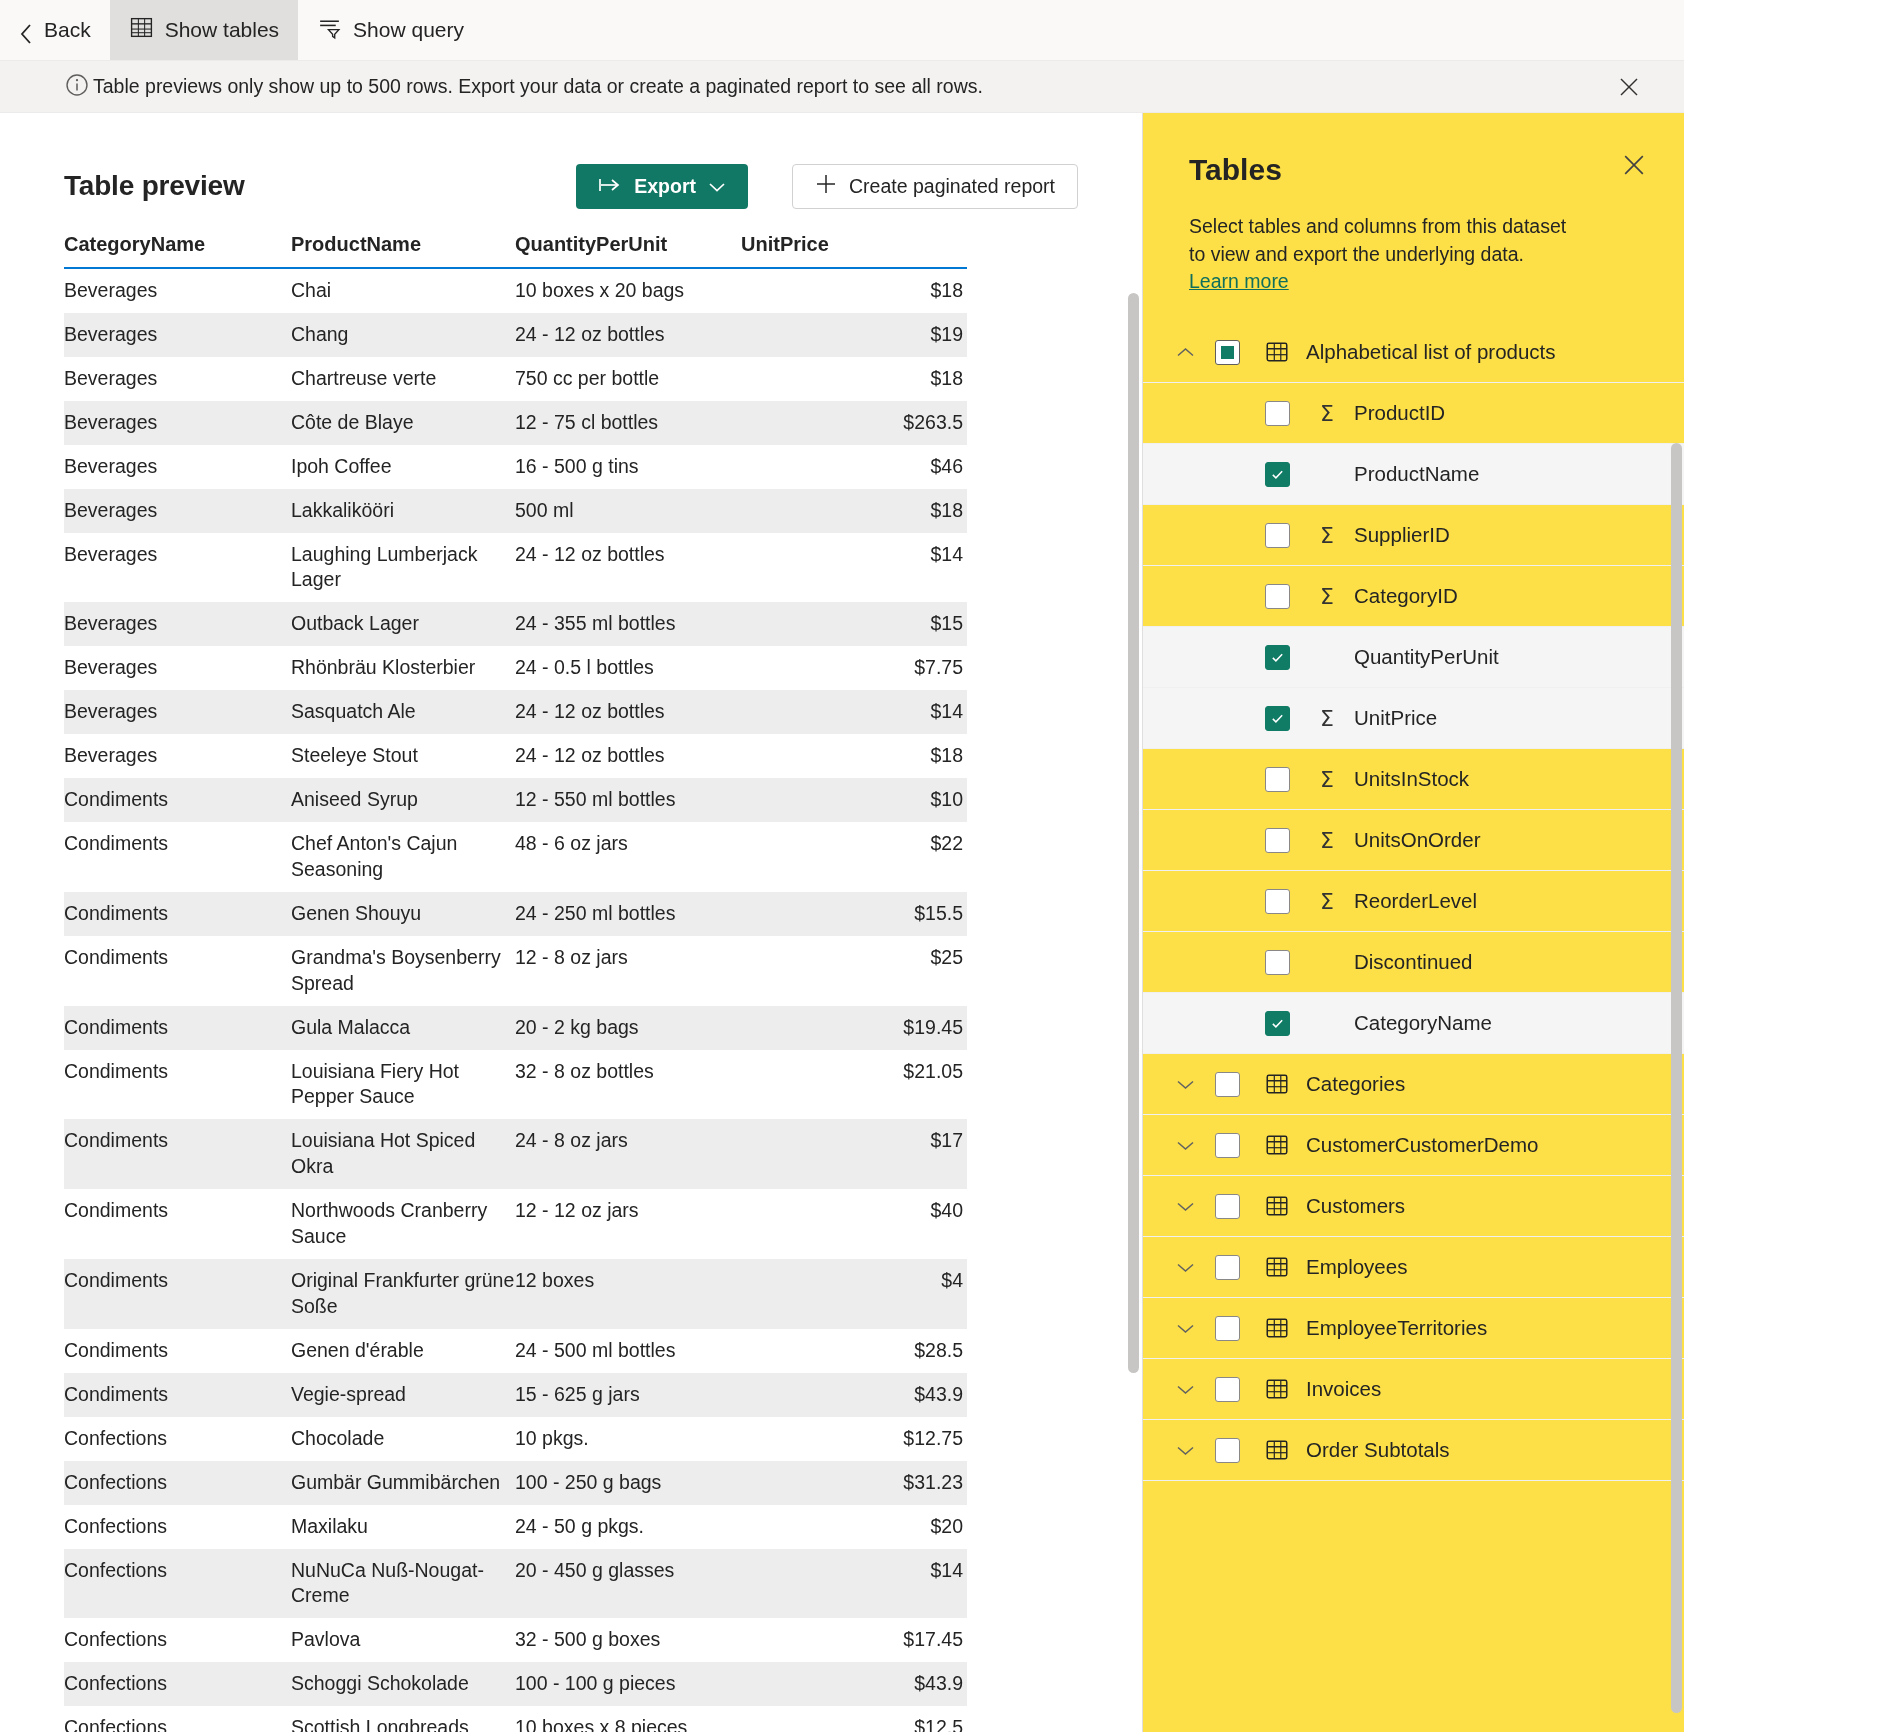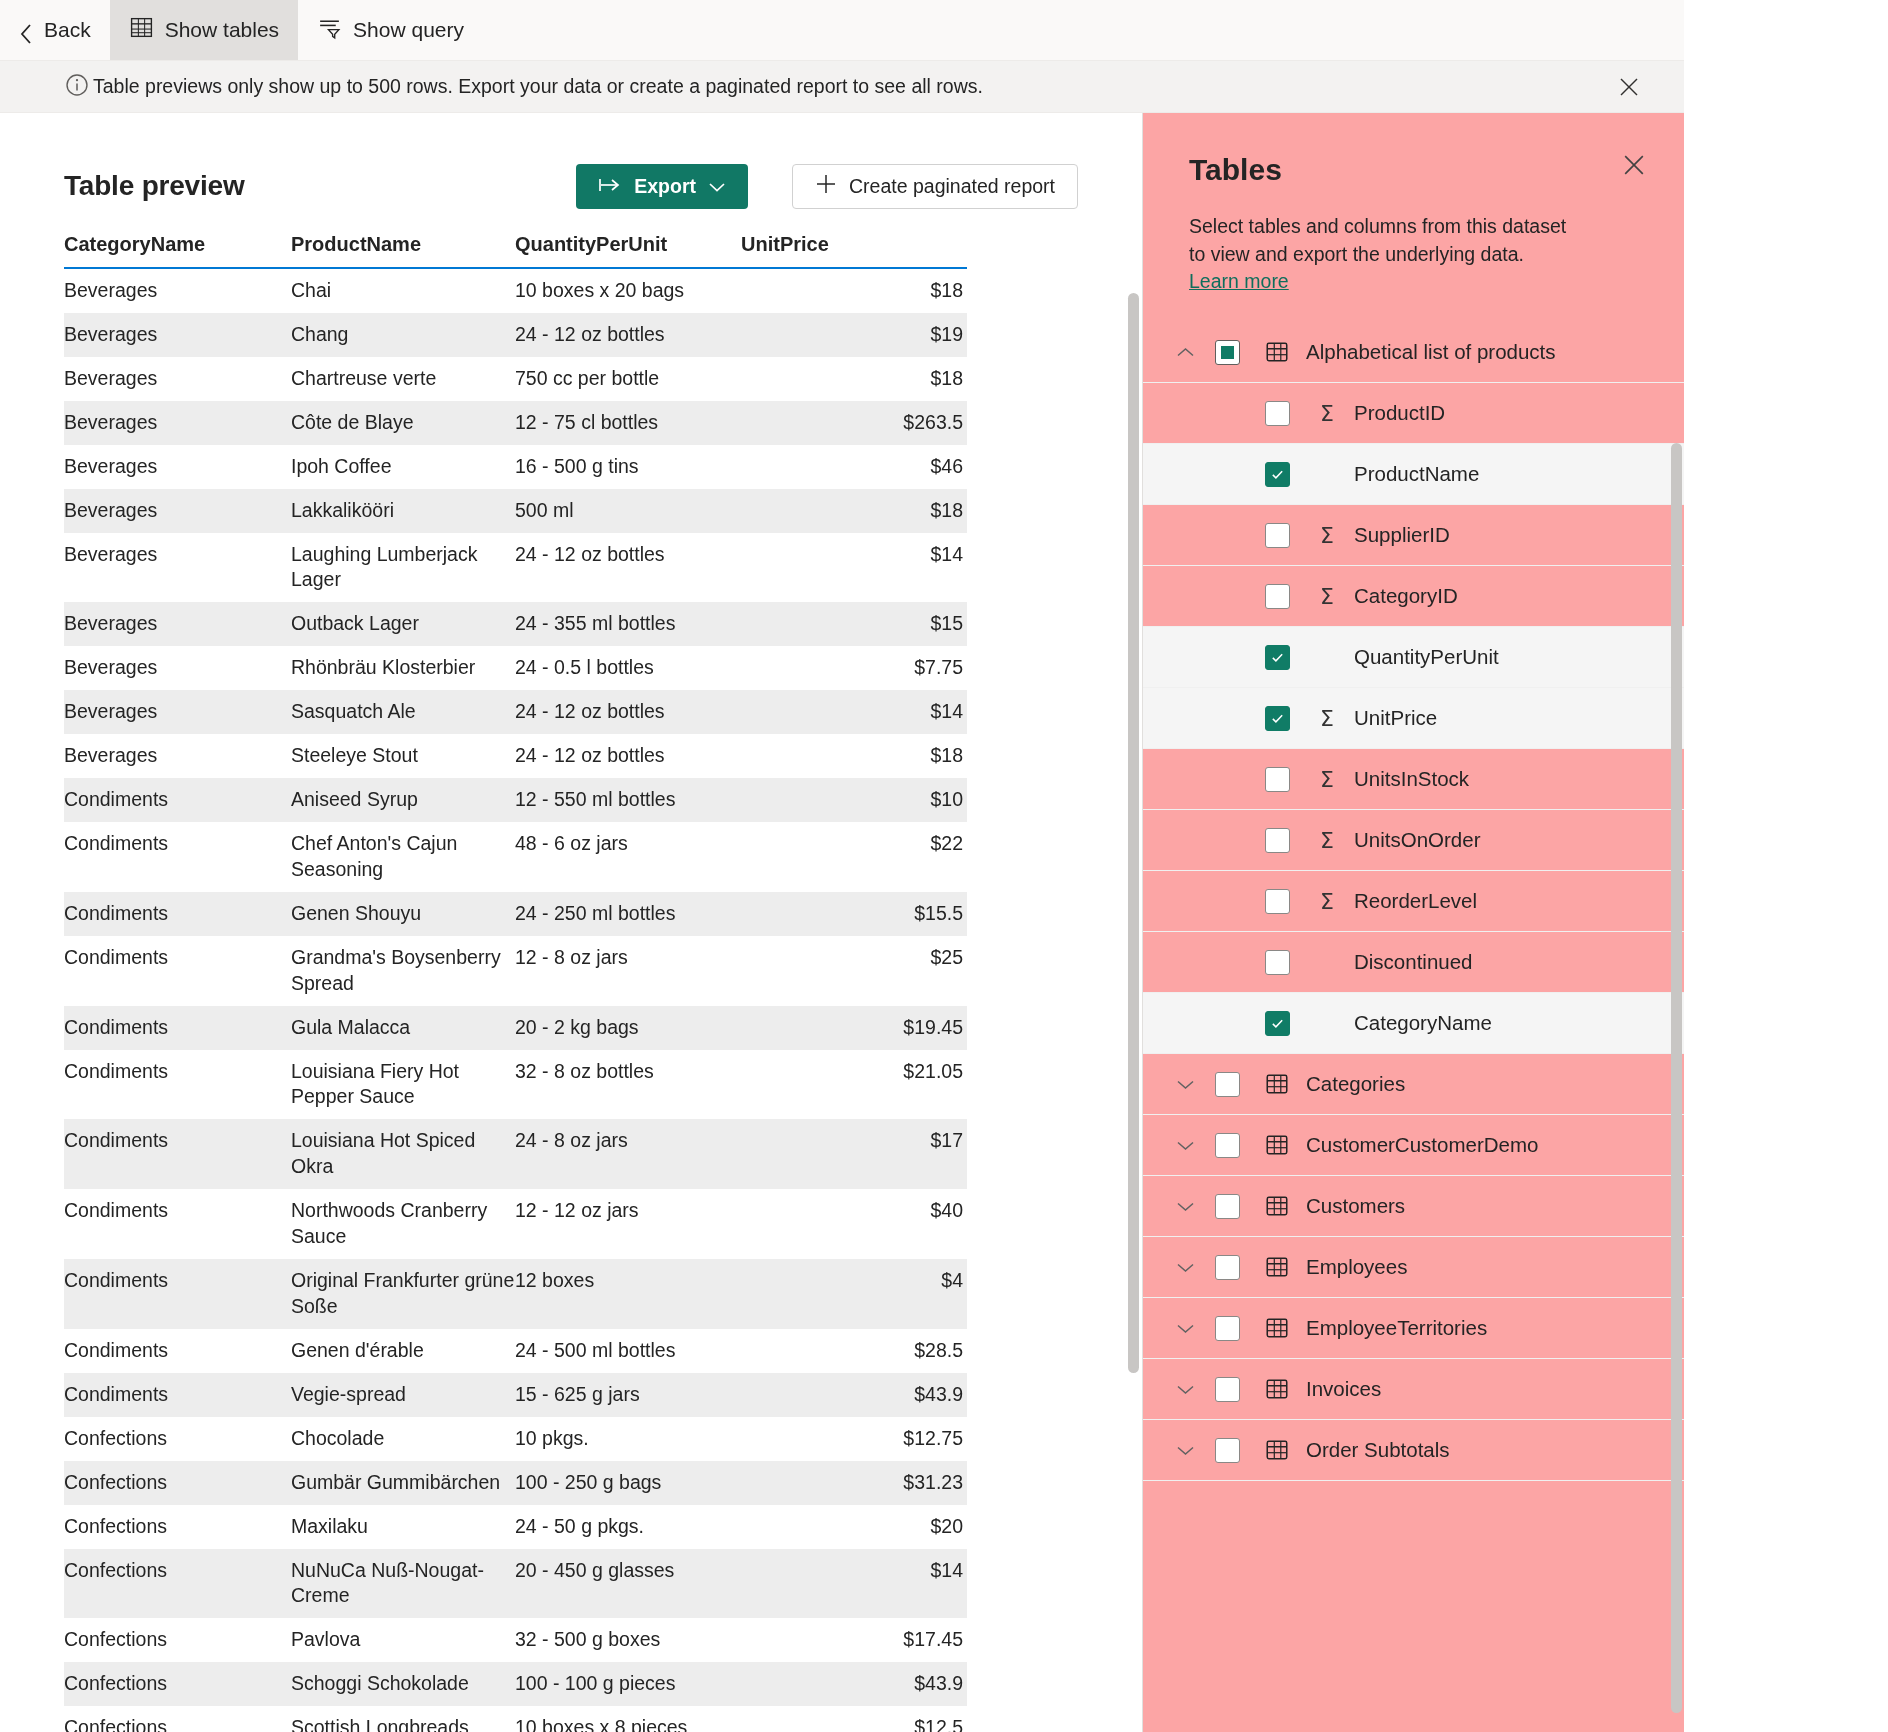--- a/index.html
+++ b/index.html
@@ -103,21 +103,21 @@
     position: absolute; right: 3px; top: 112px; width: 11px; bottom: 0;
     background: transparent;
   }
   .main-scroll .thumb {
     position: absolute; left: 0; top: 68px; width: 11px; height: 1080px;
     background: #c8c6c4; border-radius: 6px;
   }
 
   
   .panel {
-    flex: 1 1 auto; background: #fca5a5;
+    flex: 1 1 auto; background: #fde047;
     display: flex; flex-direction: column; min-width: 0;
     position: relative;
   }
   .panel-head { padding: 40px 46px 0 46px; position: relative; }
   .panel-title { font-size: 30px; font-weight: 700; color: #242424; }
   .panel-close {
     position: absolute; right: 32px; top: 34px;
     width: 36px; height: 36px; display:flex; align-items:center; justify-content:center;
     cursor: pointer; color: #424242;
   }

